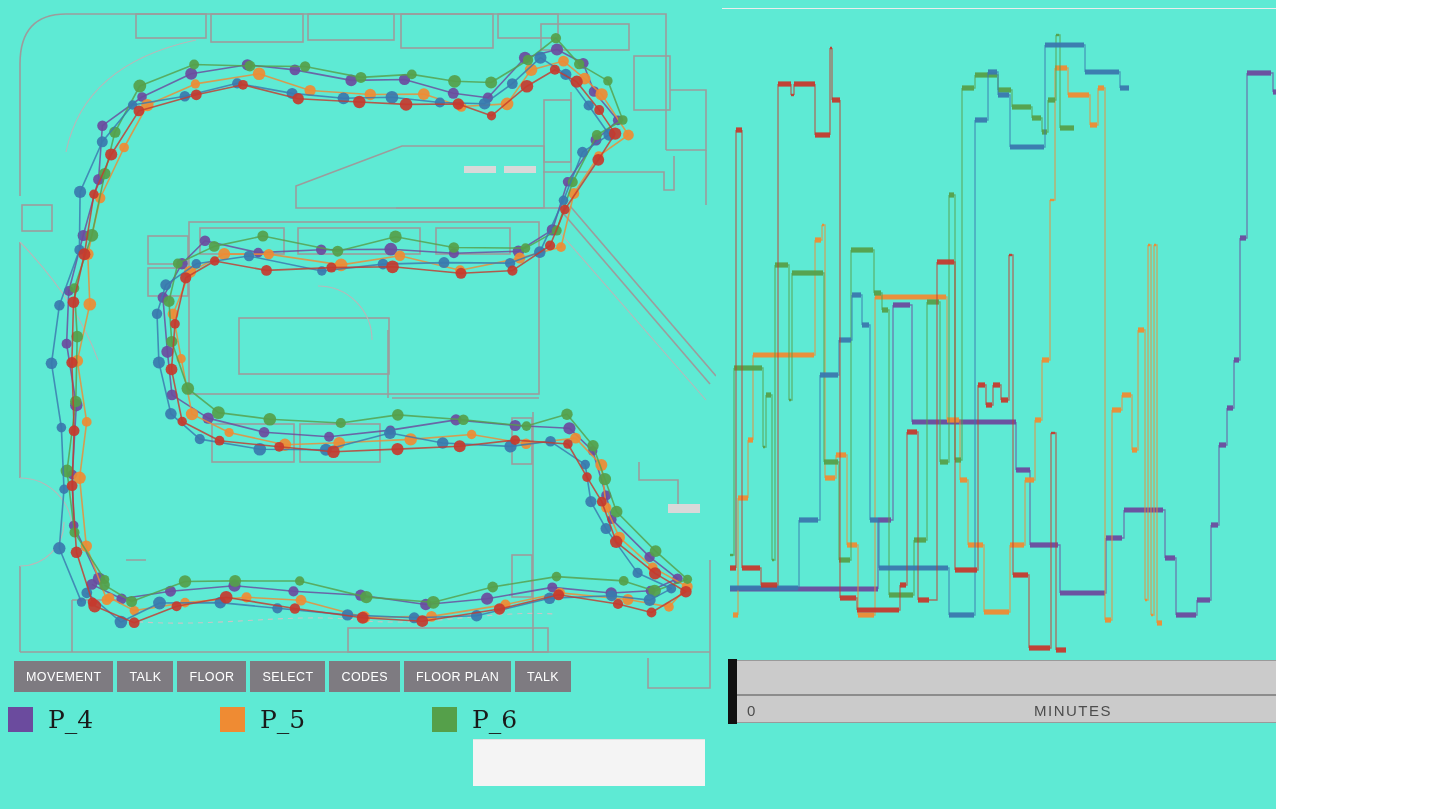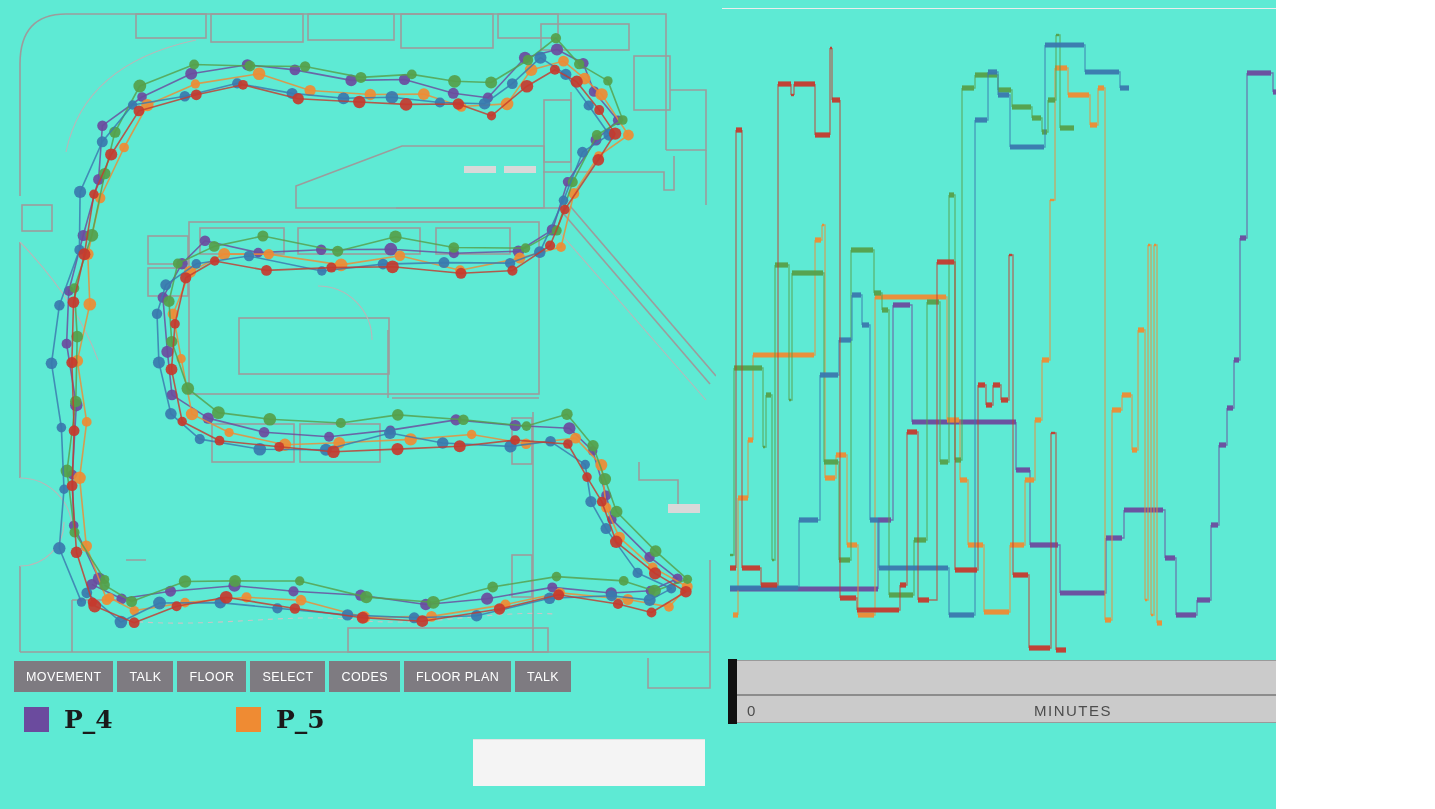--- a/index.html
+++ b/index.html
@@ -15,21 +15,21 @@
   .traj-line{fill:none;stroke-width:1.6;stroke-opacity:.82;stroke-linejoin:round;}
   .traj-dot{stroke:none;fill-opacity:.92;}
 
   
   #toolbar{position:absolute;left:14px;top:661px;display:flex;gap:4px;z-index:5;}
   .tb-btn{height:31px;background:#7e7b81;color:#ffffff;border:none;
     font-family:"Liberation Sans",sans-serif;font-size:12.5px;letter-spacing:.4px;
     padding:0 12px;display:flex;align-items:center;cursor:pointer;white-space:nowrap;}
 
   
-  #legend{position:absolute;left:24px;top:700px;width:670px;display:flex;flex-wrap:wrap;z-index:5;font-weight:bold;}
+  #legend{position:absolute;left:8px;top:700px;width:670px;display:flex;flex-wrap:wrap;z-index:5;}
   .legend-item{width:212px;height:38px;display:flex;align-items:center;}
   .legend-swatch{width:25px;height:25px;display:inline-block;flex:0 0 25px;}
   .legend-label{font-family:"DejaVu Serif","Liberation Serif",serif;font-size:25px;color:#1a1a1a;
     margin-left:15px;line-height:1;}
   #legend-underlay{position:absolute;left:473px;top:739px;width:232px;height:46px;
     background:#f4f4f4;border-top:1px solid #e3e3e3;z-index:1;}
 
   
   #right-topline{position:absolute;left:722px;top:8px;width:713px;height:1px;background:#ececec;}
   #timeline-svg{position:absolute;left:728px;top:15px;}
@@ -426,20 +426,24 @@
   <div id="legend-underlay"></div>
   <div id="legend">
       <div class="legend-item">
         <span class="legend-swatch" style="background: rgb(107, 75, 158);"></span>
         <span class="legend-label">P_4</span>
       </div>
       <div class="legend-item">
         <span class="legend-swatch" style="background: rgb(239, 139, 51);"></span>
         <span class="legend-label">P_5</span>
       </div>
+      <div class="legend-item">
+        <span class="legend-swatch" style="background: rgb(85, 160, 74);"></span>
+        <span class="legend-label">P_6</span>
+      </div>
     </div>
 
   <div id="right-topline"></div>
   <svg id="timeline-svg" width="690" height="640" viewBox="0 0 690 640">
     <g id="timeline-layer">
         <g>
           <path d="M2,574 H150" class="step-h" stroke-width="5.2" stroke-opacity="0.95" stroke="#6B4B9E"></path>
           <path d="M150,574 L150,574 L150,505" class="step-v" stroke="#6B4B9E"></path>
           <path d="M150,505 H163" class="step-h" stroke-width="5.2" stroke-opacity="0.95" stroke="#6B4B9E"></path>
           <path d="M163,505 L165,505 L165,290" class="step-v" stroke="#6B4B9E"></path>

